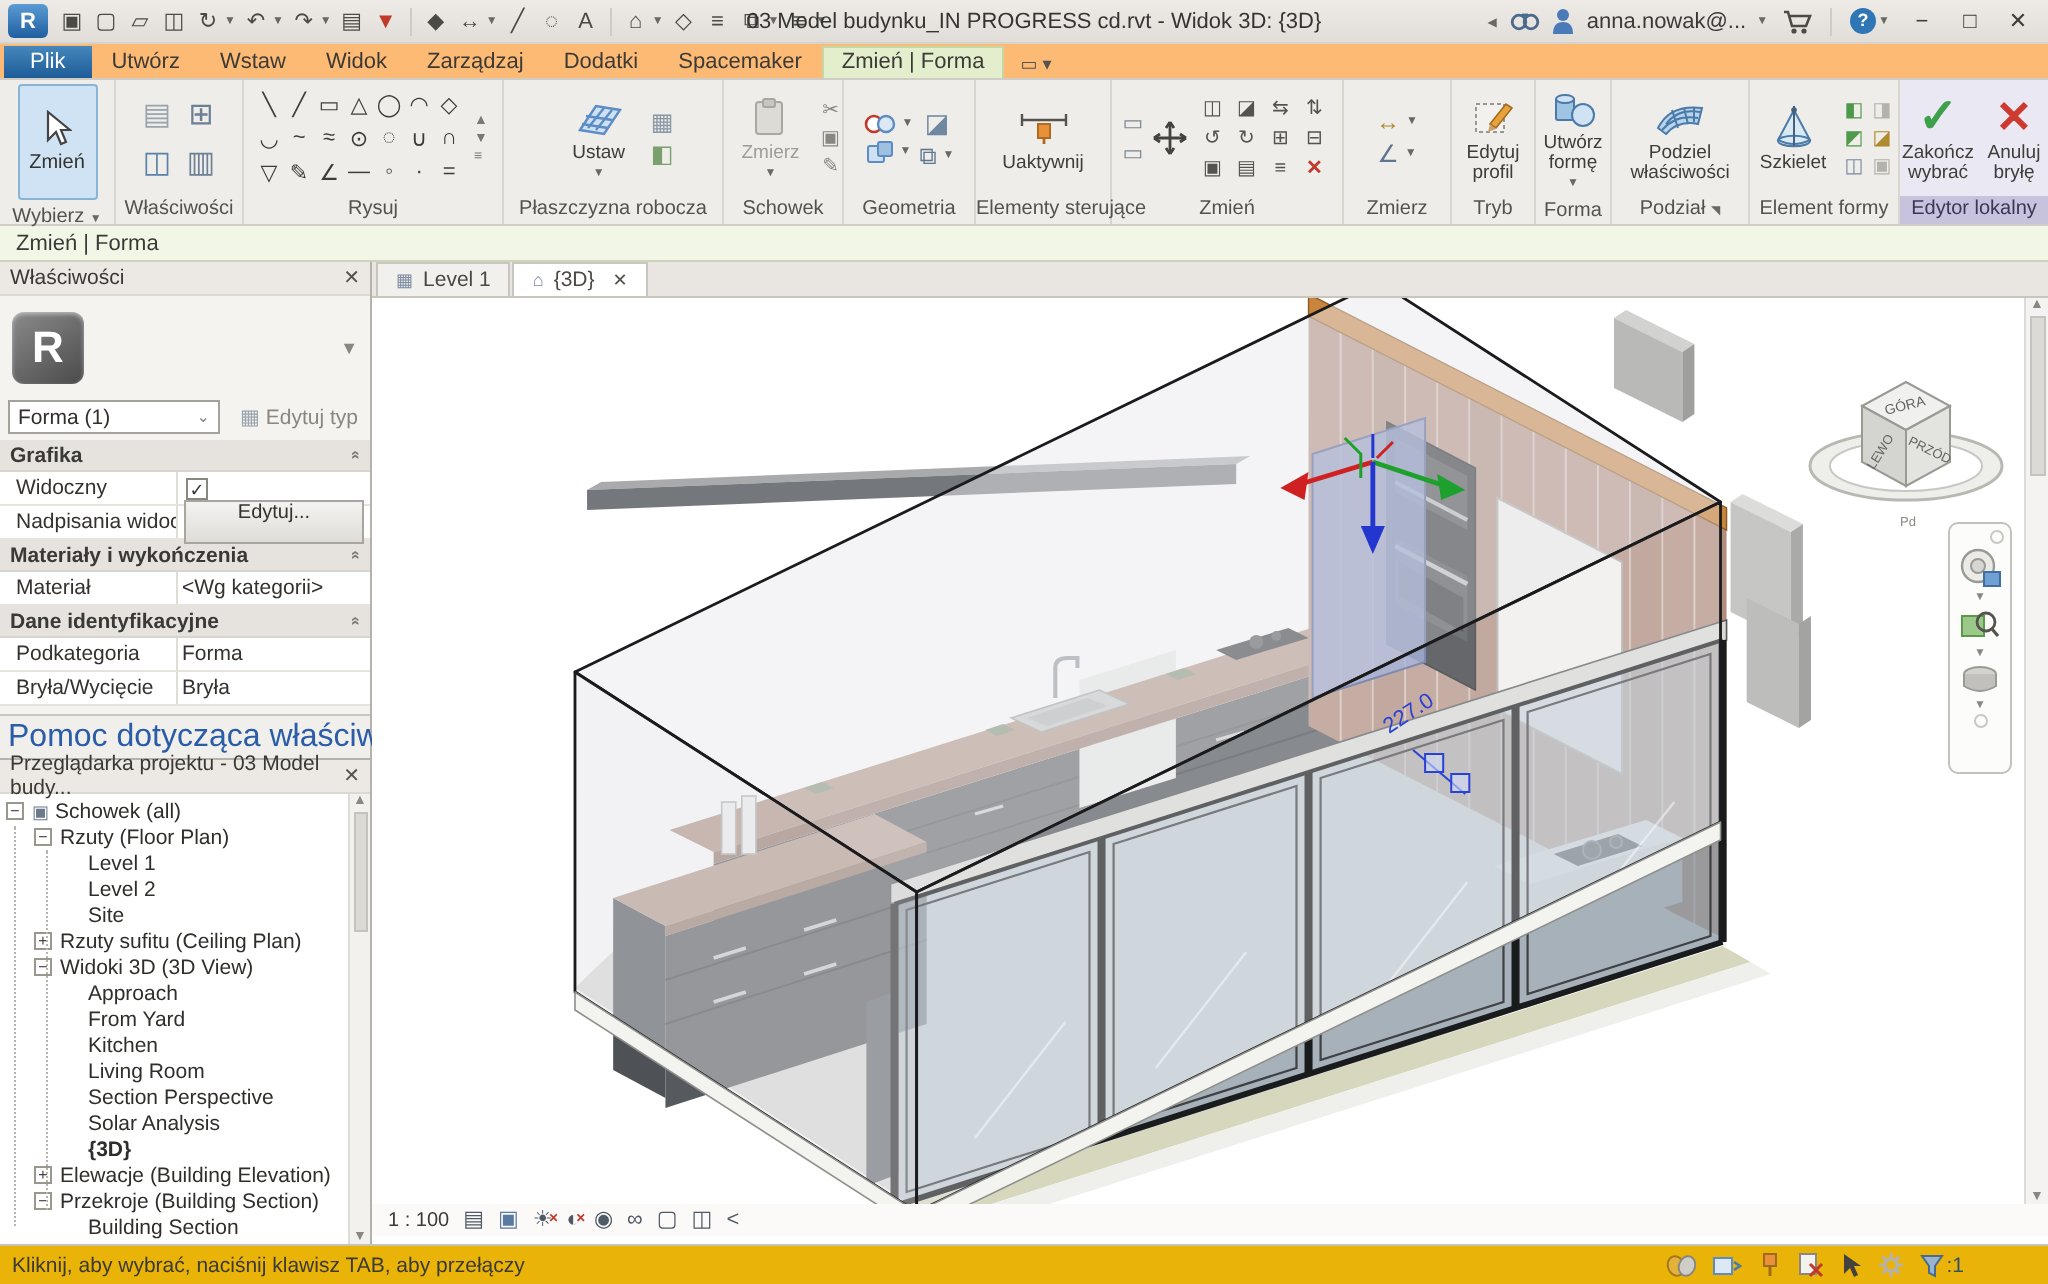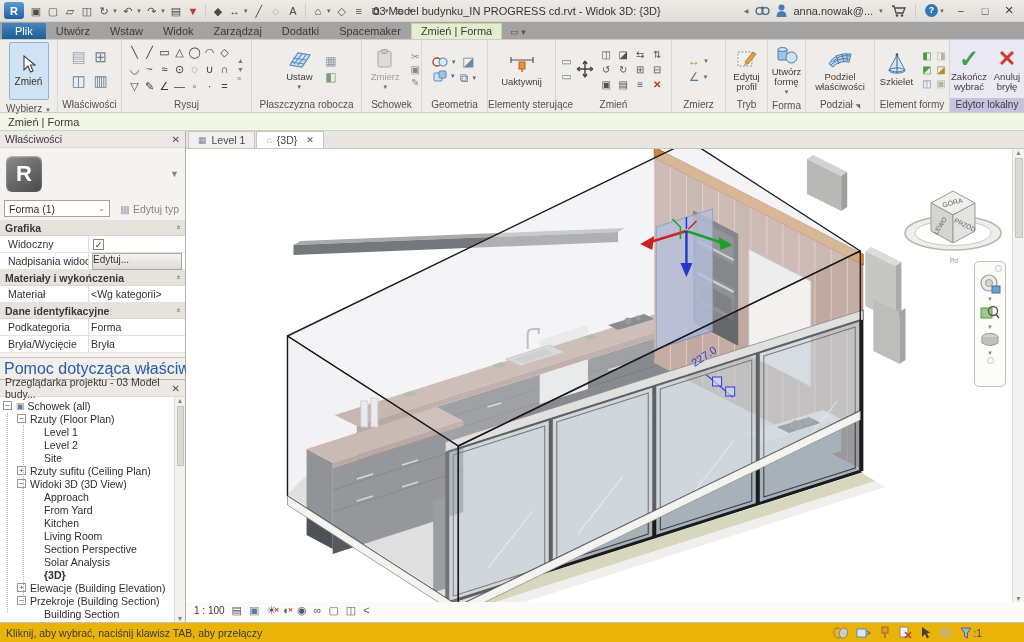--- a/index.html
+++ b/index.html
@@ -13,21 +13,21 @@
 .qicon{min-width:16px;text-align:center;color:#4c4a45;font-size:11px;line-height:16px}
 .qicon.red{color:#c0392b}
 .qcaret{font-size:6px;color:#6a6862;margin:0 1px 0 -1px}
 .qsep{width:1px;height:14px;background:#cfccc5;margin:0 3px}
 .title-text{position:absolute;left:340px;right:330px;text-align:center;font-size:11px;color:#353430;white-space:nowrap;overflow:hidden}
 .tb-right{margin-left:auto;display:flex;align-items:center;gap:6px;z-index:2;padding-right:2px}
 .winbtn{width:18px;text-align:center;color:#3c3b37;font-size:11px}
 .helpwrap{display:flex;align-items:center;gap:2px}
 .helpcircle{width:13px;height:13px;border-radius:50%;background:#2f76b5;color:#fff;font-size:9px;font-weight:bold;text-align:center;line-height:13px}
 
-.tabrow{height:18px;background:#a3a3a3;display:flex;align-items:flex-end;font-size:11px;border-bottom:1px solid #cfccc6;padding-left:2px}
+.tabrow{height:18px;background:#fdba74;display:flex;align-items:flex-end;font-size:11px;border-bottom:1px solid #cfccc6;padding-left:2px}
 .tab{padding:2px 10px;color:#3c3a36}
 .tab-file{background:linear-gradient(#4587bd,#1e5c97);color:#fff;padding:2px 13px}
 .tab-ctx{background:#e3eecd;border:1px solid #c6d6a4;border-bottom:none;padding:1px 9px 2px}
 .tab-extra{color:#55534e;font-size:9px;padding:2px 8px}
 
 .ribbon{height:73px;background:#efede9;display:flex;border-bottom:1px solid #d0cdc7}
 .panel{height:72px;border-right:1px solid #d9d6d0;display:flex;flex-direction:column;flex:none}
 .pbody{flex:1;display:flex;align-items:center;justify-content:center;gap:3px;padding:2px 1px;position:relative}
 .plabel{height:14px;line-height:13px;text-align:center;font-size:10px;color:#55524d;white-space:nowrap}
 .panel.purple{background:#eae8f3}
@@ -60,21 +60,21 @@
 .combo{flex:1;border:1px solid #a5a29c;background:#fff;height:17px;font-size:10.5px;padding:0 4px;display:flex;align-items:center;color:#2f2e2b}
 .combo .tscaret{font-size:8px}
 .etbtn{display:flex;align-items:center;gap:3px;color:#8a8781;font-size:10.5px;padding:0 2px}
 .propgrid{font-size:10.5px;flex:none}
 .psec{height:16px;background:#e6e3de;display:flex;align-items:center;padding:0 5px;font-weight:bold;color:#3a3936;border-bottom:1px solid #d8d5cf}
 .psec .pin{margin-left:auto;font-size:8px;color:#7a7770;transform:rotate(90deg)}
 .prow{height:17px;display:flex;align-items:stretch;border-bottom:1px solid #e6e3de;background:#fff}
 .plab{width:88px;padding:2px 0 0 8px;color:#33322e;white-space:nowrap;overflow:hidden}
 .pval{flex:1;border-left:1px solid #e0ddd7;padding:1px 2px;display:flex;align-items:center;color:#33322e}
 .cbx{width:11px;height:11px;border:1px solid #8a8781;background:#fff;font-size:9px;line-height:10px;text-align:center;color:#333;margin-left:2px}
-.minibtn{flex:1;height:17px;background:linear-gradient(#f4f3f1,#dedcd8);border:1px solid #a9a6a0;font-size:10px;color:#33322e;line-height:12px;margin:0 1px}
+.minibtn{flex:1;height:22px;background:linear-gradient(#f4f3f1,#dedcd8);border:1px solid #a9a6a0;text-align:center;font-size:10px;color:#33322e;line-height:12px;margin:0 1px}
 .pfoot{position:absolute;bottom:0;left:0;right:0;height:22px;border-top:1px solid #c9c6c0;display:flex;align-items:center;padding:0 4px;background:#f0efec}
 .helplink{color:#2a5ca8;font-size:16px;white-space:nowrap}
 .applybtn{margin-left:auto;border:1px solid #c5c2bc;background:#eceae6;color:#a09d96;font-size:10.5px;padding:1px 8px}
 .browser{flex:1;display:flex;flex-direction:column;background:#fff;position:relative}
 .tree{flex:1;position:relative;font-size:10.5px;overflow:hidden;padding:2px 12px 0 0}
 .trow{height:13px;display:flex;align-items:center;white-space:nowrap;color:#2f2e2b}
 .trow.bold{font-weight:bold}
 .d0{padding-left:3px}.d1{padding-left:17px}.d2{padding-left:44px}
 .exp{width:9px;height:9px;border:1px solid #9a978f;background:#fff;font-size:8px;line-height:7px;text-align:center;margin-right:4px;color:#444;flex:none}
 .ticon{color:#6a7a8a;margin-right:3px;font-size:9px}

